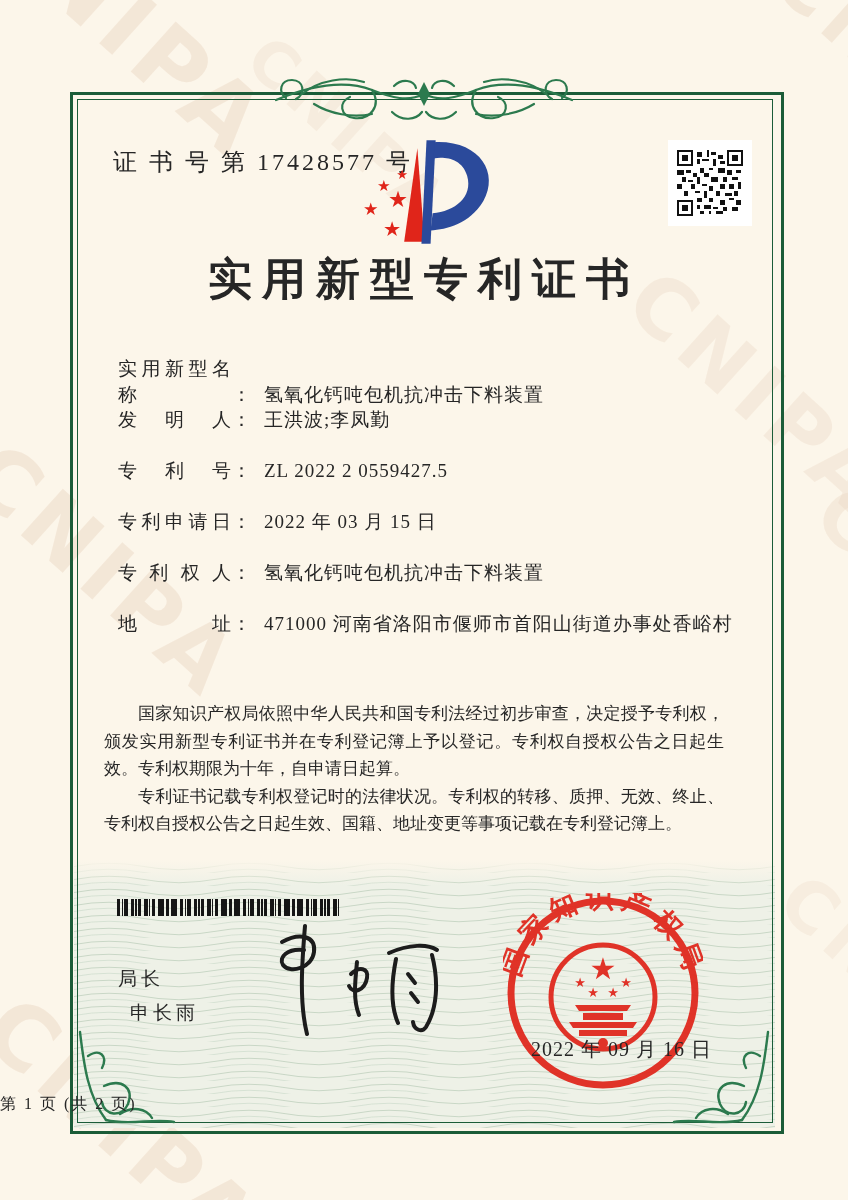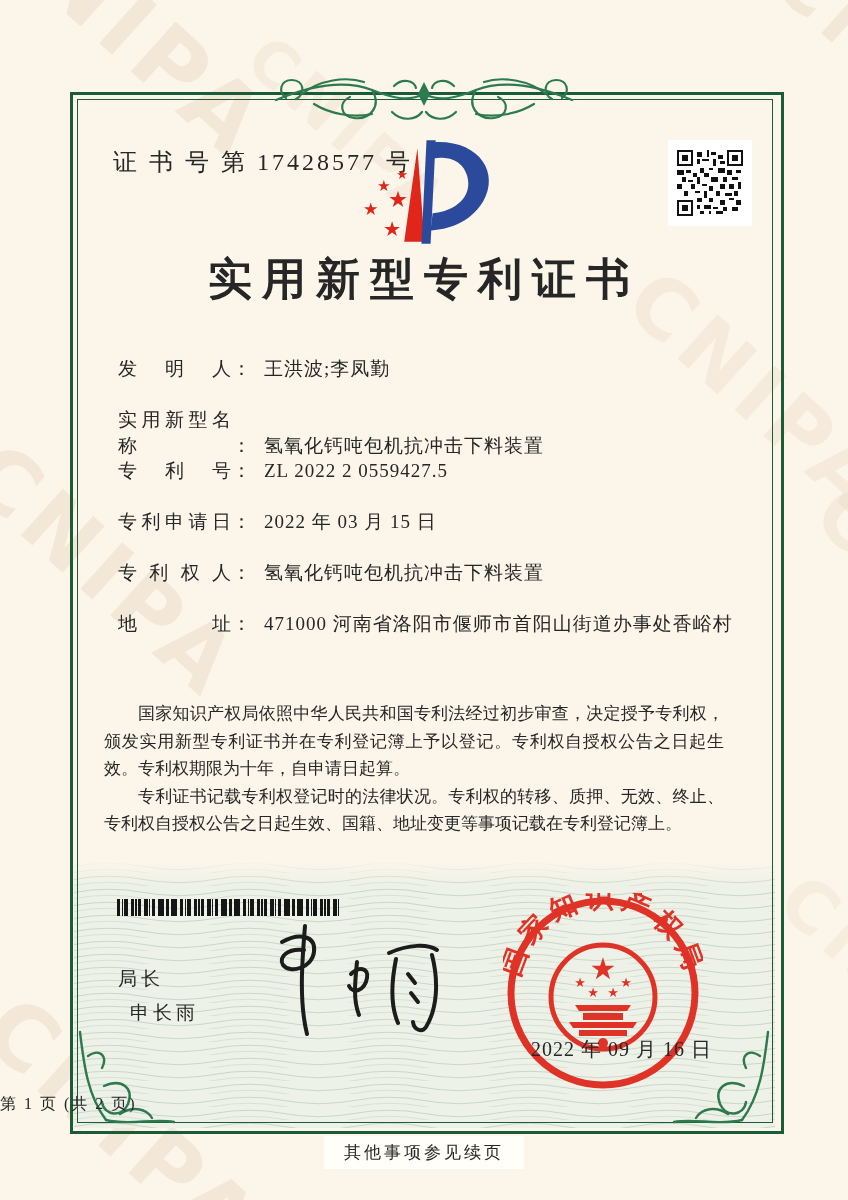--- a/index.html
+++ b/index.html
@@ -133,24 +133,24 @@
           <rect x="2" y="24" width="3" height="3"></rect>
         <path d="M9 1h2v2H9z M13 0h1v3h-1z M15 1h2v1h-2z M18 2h2v2h-2z M9 4h1v2H9z M11 4h3v1h-3z M16 4h1v3h-1z M19 5h2v1h-2z M10 8h2v2h-2z M14 8h2v1h-2z M18 8h3v2h-3z M0 9h3v2H0z M4 9h2v1H4z M7 10h2v2H7z M12 10h2v2h-2z M22 9h2v2h-2z M26 9h2v1h-2z M2 12h2v2H2z M5 13h2v1H5z M9 12h1v3H9z M15 12h3v2h-3z M20 12h2v2h-2z M24 12h3v1h-3z M0 15h2v2H0z M6 15h2v2H6z M11 15h2v1h-2z M14 16h2v2h-2z M19 15h2v2h-2z M23 15h2v2h-2z M27 14h1v3h-1z M3 18h2v2H3z M8 18h2v1H8z M12 18h1v3h-1z M17 18h2v2h-2z M21 19h3v1h-3z M25 18h2v2h-2z M9 21h2v2H9z M14 21h2v2h-2z M19 22h2v2h-2z M23 21h2v1h-2z M26 22h2v2h-2z M9 24h1v2H9z M12 24h3v2h-3z M16 25h2v1h-2z M20 25h2v2h-2z M24 25h3v2h-3z M10 27h2v1h-2z M14 27h1v1h-1z M17 27h3v1h-3z"></path>
       </g>
     </svg>
   </div>
 
   <div class="abs title">实用新型专利证书</div>
 
   <div class="abs fields">
     <div class="f-row">
+      <span class="f-label">实用新型名称</span><span class="f-colon">：</span><span>氢氧化钙吨包机抗冲击下料装置</span>
+    </div>
+    <div class="f-row">
       <span class="f-label">发明人</span><span class="f-colon">：</span><span>王洪波;李凤勤</span>
-    </div>
-    <div class="f-row">
-      <span class="f-label">实用新型名称</span><span class="f-colon">：</span><span>氢氧化钙吨包机抗冲击下料装置</span>
     </div>
     <div class="f-row">
       <span class="f-label">专利号</span><span class="f-colon">：</span><span>ZL 2022 2 0559427.5</span>
     </div>
     <div class="f-row">
       <span class="f-label">专利申请日</span><span class="f-colon">：</span><span>2022 年 03 月 15 日</span>
     </div>
     <div class="f-row">
       <span class="f-label">专利权人</span><span class="f-colon">：</span><span>氢氧化钙吨包机抗冲击下料装置</span>
     </div>
@@ -205,15 +205,14 @@
         <rect x="80" y="120" width="40" height="7"></rect>
         <path d="M66,129 L134,129 L130,135 L70,135 Z"></path>
         <rect x="76" y="137" width="48" height="6"></rect>
         <circle cx="100" cy="150" r="5"></circle>
       </g>
     </g>
   </svg>
   <div class="abs seal-date">2022 年 09 月 16 日</div>
 
   <div class="abs page-info">第 1 页 (共 2 页)</div>
-  <div class="abs cont-note">其他事项参见续页</div>
 
 </div>
 
 </body></html>

